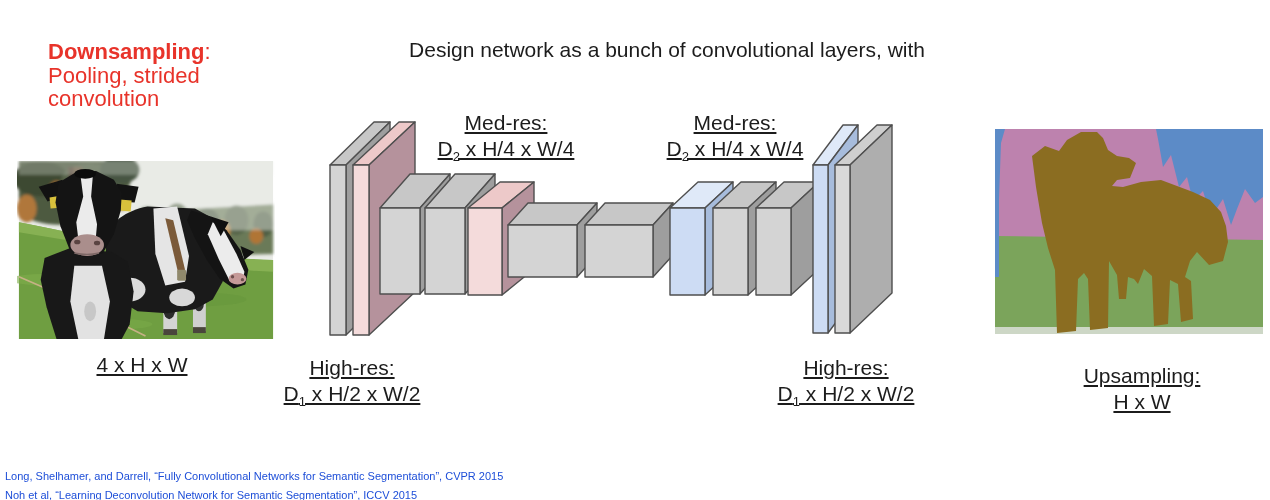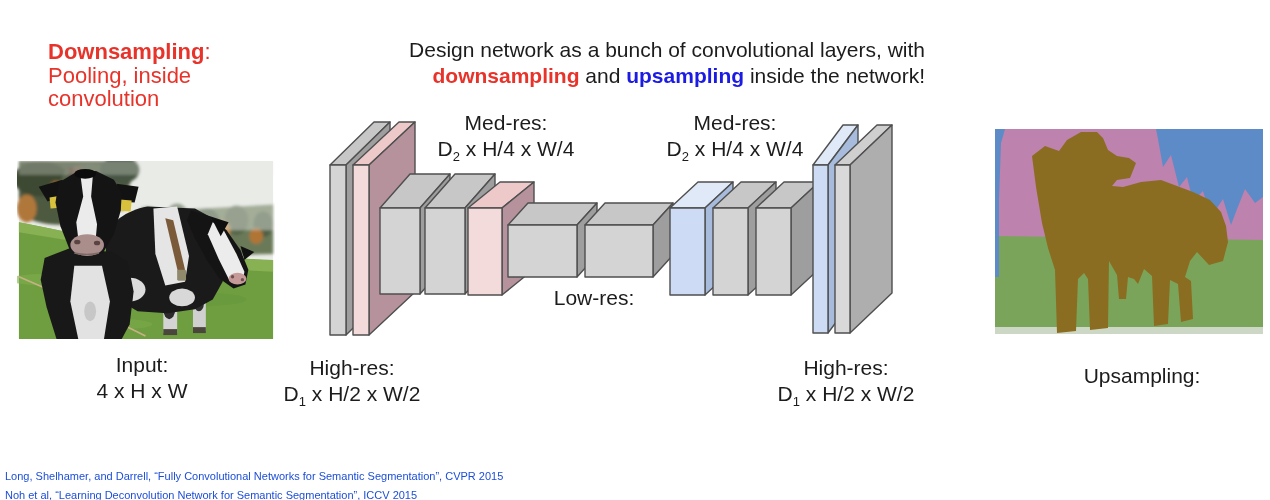--- a/index.html
+++ b/index.html
@@ -6,38 +6,37 @@
   .slide{position:relative;width:1270px;height:500px;background:#ffffff;overflow:hidden;
          font-family:"Liberation Sans","DejaVu Sans",sans-serif;color:var(--text-black);margin-top:31px;}
   .abs{position:absolute;}
   .note{font-size:22px;line-height:23.5px;}
   .note .t{font-weight:700;}
   .note-left{left:48px;top:9px;width:178px;color:var(--accent-red);}
   .note-right{left:968px;top:9px;width:220px;color:var(--accent-blue);}
   .title{left:295px;top:6px;width:630px;text-align:right;font-size:21px;line-height:26px;color:var(--text-black);}
   .title .dn{color:var(--accent-red);font-weight:700;}
   .title .up{color:var(--accent-blue);font-weight:700;}
-  .dim-label{width:210px;text-align:center;font-size:21px;line-height:26px;color:var(--text-black);}
+  .dim-label{width:210px;text-align:center;font-size:21px;line-height:26px;color:var(--text-black);text-decoration:underline;}
   .sub{font-size:13px;vertical-align:-5px;}
   .citations{left:5px;top:436px;font-size:11px;line-height:19px;color:#1d4ed8;}
   svg{display:block;}
 </style>
 </head>
 <body>
 
 <div class="slide">
 
   <div class="abs note note-left">
     <div><span class="t">Downsampling</span><span>:</span></div>
-    <div>Pooling, inside convolution</div>
+    <div>Pooling, strided convolution</div>
   </div>
 
   <div class="abs title">
     <div>Design network as a bunch of convolutional layers, with</div>
-    <div><span class="dn">downsampling</span><span> and </span><span class="up">upsampling</span><span> inside the network!</span></div>
   </div>
 
 
   <svg class="abs" style="left:17px;top:130px" width="258" height="178" viewBox="0 0 257 180">
     <defs>
         <filter id="bgblur" x="-10%" y="-10%" width="120%" height="120%">
           <feGaussianBlur stdDeviation="1.6"></feGaussianBlur>
         </filter>
       </defs>
     <rect x="0" y="0" width="257" height="180" fill="#e9ebe6"></rect>
@@ -184,44 +183,43 @@
     <path d="M161,0 L268,0 L268,68 L260,74 L250,60 L242,80 L236,96 L228,70 L216,88 L208,62 L198,72 L192,48 L184,58 L176,26 L168,38 L163,10 Z" fill="#5c8bc7"></path>
     <path d="M0,0 L10,0 L6,14 L4,70 L4,148 L0,148 Z" fill="#5c8bc7"></path>
     <path d="M37,27 L50,17 L64,22 L72,11 L86,3 L102,3 L108,9 L113,21 L122,27 L134,29 L141,34 L135,49 L122,51 L117,57
              L128,58 L146,53 L166,51 L182,57 L198,63 L215,71 L226,83 L231,97 L233,113 L228,132 L214,136 L202,123
              L195,132 L190,148 L196,152 L198,190 L186,193 L183,155 L175,151 L173,195 L159,197 L157,147 L149,140
              L143,155 L139,150 L133,148 L131,170 L124,170 L122,146 L114,132
              L113,199 L95,201 L93,150 L89,144 L83,150 L81,202 L62,204 L60,141 L53,119 L47,94 L41,58 Z" fill="#8b6d21"></path>
   </svg>
 
   <div class="abs dim-label" style="left:37px;top:321px">
-    <div>Input:</div>
     <div>4 x H x W</div>
   </div>
   <div class="abs dim-label" style="left:247px;top:324px">
     <div>High-res:</div>
     <div><span>D</span><span class="sub">1</span><span> x H/2 x W/2</span></div>
   </div>
   <div class="abs dim-label" style="left:401px;top:79px">
     <div>Med-res:</div>
     <div><span>D</span><span class="sub">2</span><span> x H/4 x W/4</span></div>
   </div>
   <div class="abs dim-label" style="left:489px;top:254px">
-    <div>Low-res:</div>
   </div>
   <div class="abs dim-label" style="left:630px;top:79px">
     <div>Med-res:</div>
     <div><span>D</span><span class="sub">2</span><span> x H/4 x W/4</span></div>
   </div>
   <div class="abs dim-label" style="left:741px;top:324px">
     <div>High-res:</div>
     <div><span>D</span><span class="sub">1</span><span> x H/2 x W/2</span></div>
   </div>
   <div class="abs dim-label" style="left:1037px;top:332px">
     <div>Upsampling:</div>
+    <div>H x W</div>
   </div>
 
   <div class="abs citations">
     <div>Long, Shelhamer, and Darrell, “Fully Convolutional Networks for Semantic Segmentation”, CVPR 2015</div>
     <div>Noh et al, “Learning Deconvolution Network for Semantic Segmentation”, ICCV 2015</div>
   </div>
 
 </div>
 
 </body></html>

